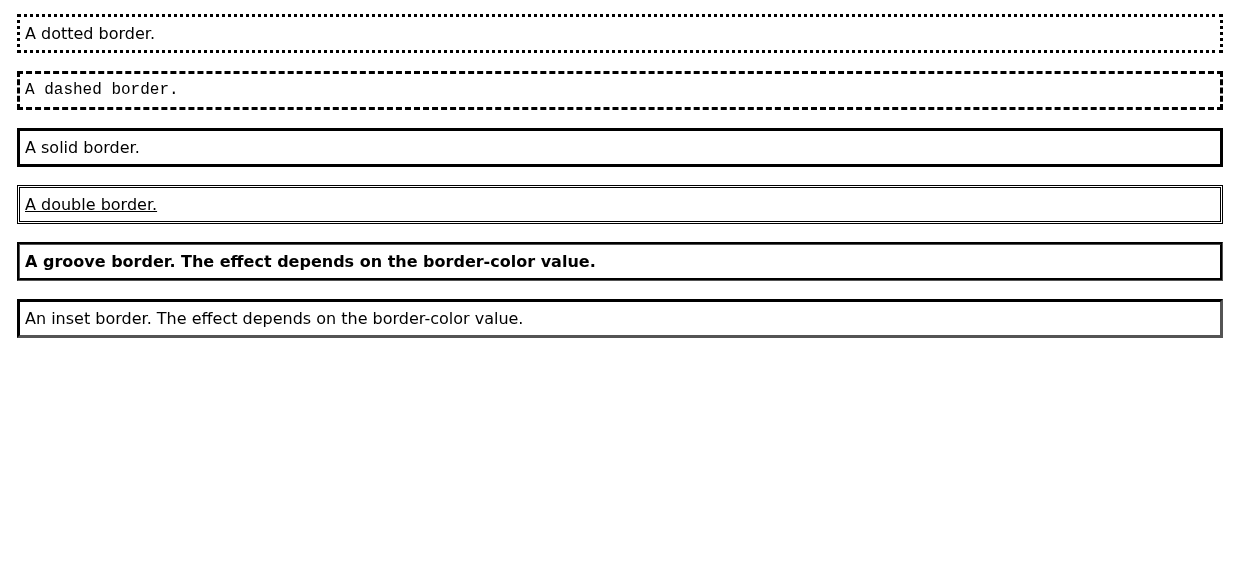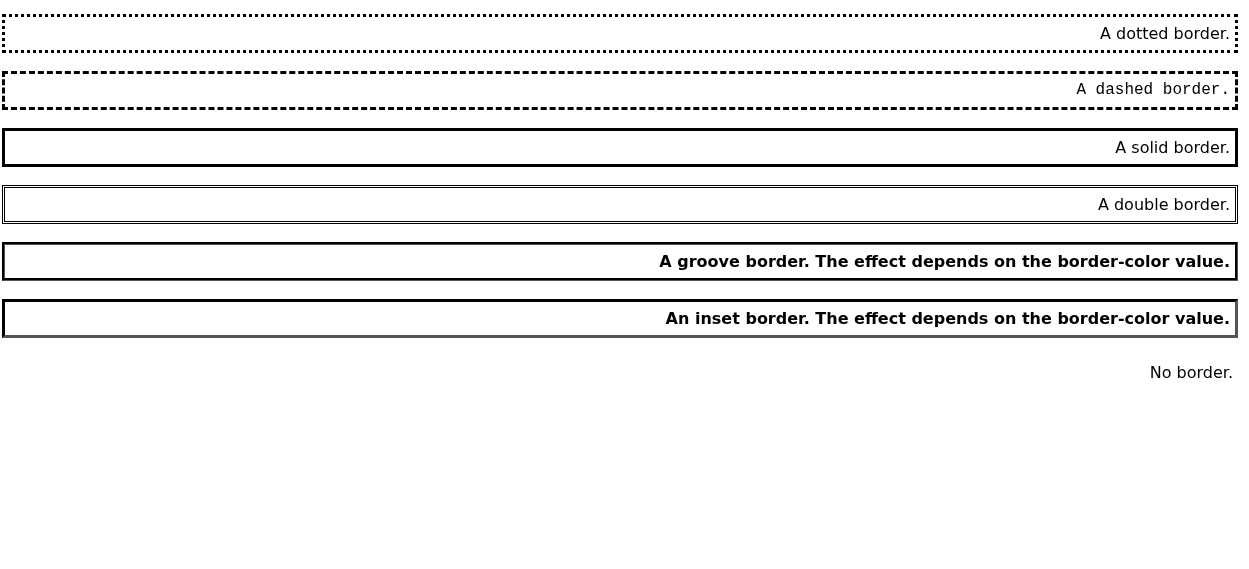--- a/index.html
+++ b/index.html
@@ -13,43 +13,41 @@
     overflow: hidden;
     box-sizing: border-box;
     font-family: "DejaVu Sans", "Liberation Sans", sans-serif;
     font-size: 16px;
     color: #000000;
   }
   .page {
     padding: 14px 11px 0 2px;
   }
   p.demo {
-    margin: 18px 0;
+    margin: 18px 15px;
     padding: 7px 5px;
     line-height: 19px;
     border-color: #000000;
-    text-align: right;
   }
   .page p.demo:first-child { margin-top: 0; }
 
   .b-dotted { border: 3px dotted #000000; }
   .b-dashed { border: 3px dashed #000000; font-family: Liberation Mono, monospace; }
   .b-solid  { border: 3px solid  #000000; }
-  .b-double { border: 3px double #000000; }
+  .b-double { border: 3px double #000000; text-decoration: underline; }
   .b-groove { border: 3px groove #f0f0f0; font-weight: bold; }
   .b-ridge  { border: 3px ridge  #f0f0f0; }
-  .b-inset  { border: 3px inset  #f0f0f0; font-weight: bold; }
+  .b-inset  { border: 3px inset  #f0f0f0; }
   .b-outset { border: 3px outset #f0f0f0; }
   .b-none   { border: none; }
   .b-hidden { border: hidden; }
 </style>
 </head>
 <body>
 
 <div class="page">
   <p class="demo b-dotted">A dotted border.</p>
   <p class="demo b-dashed">A dashed border.</p>
   <p class="demo b-solid">A solid border.</p>
   <p class="demo b-double">A double border.</p>
   <p class="demo b-groove">A groove border. The effect depends on the border-color value.</p>
   <p class="demo b-inset">An inset border. The effect depends on the border-color value.</p>
-  <p class="demo b-none">No border.</p>
 </div>
 
 </body></html>

